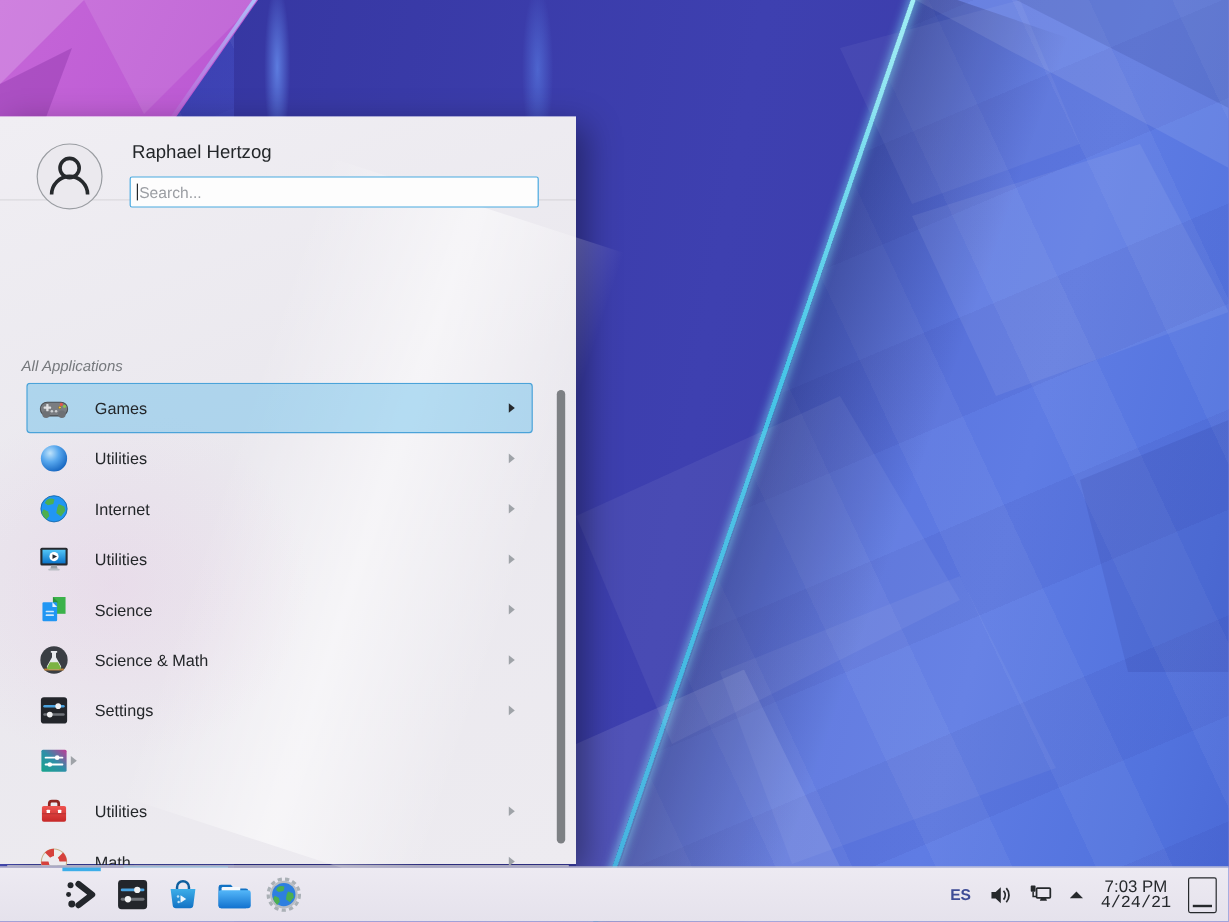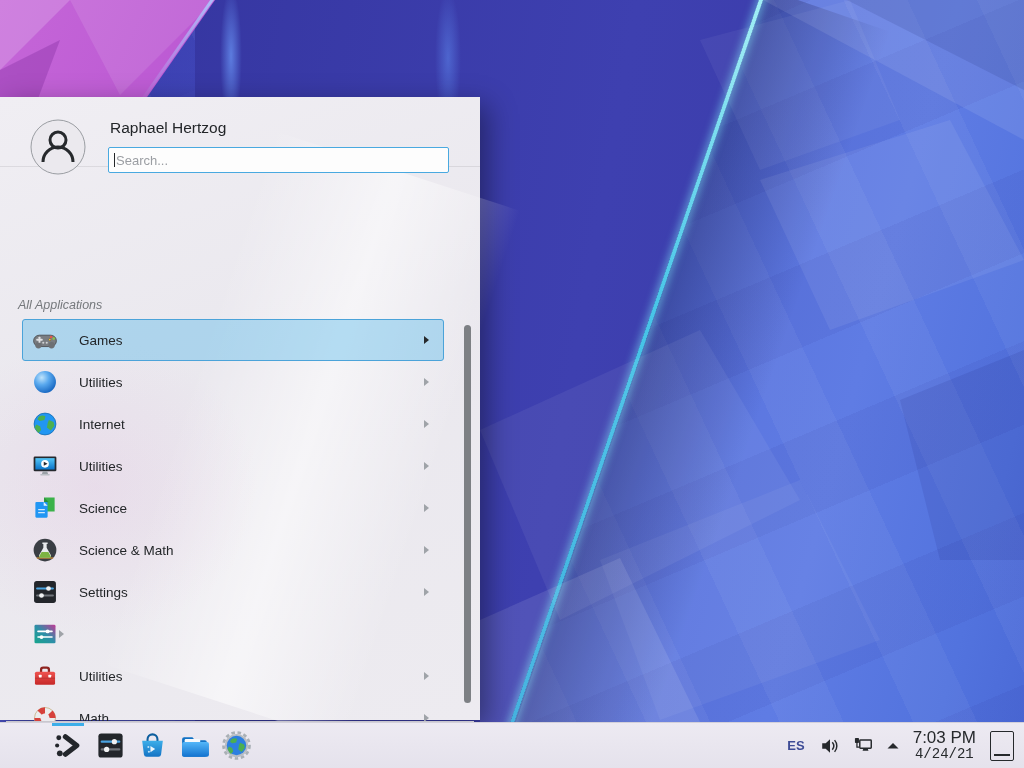--- a/index.html
+++ b/index.html
@@ -95,21 +95,21 @@
   #taskbar-apps { display:flex; align-items:center; height:100%; padding-left:6px; }
   .task-btn { position:relative; width:42px; height:100%; display:flex; align-items:center; justify-content:center; }
   .task-btn svg { width:31px; height:31px; }
   .task-btn.active::before { content:""; position:absolute; left:5px; right:5px; top:0; height:3px; background:#3daee9; }
 
   #tray { margin-left:auto; display:flex; align-items:center; height:100%; padding-right:6px; }
   #kbd-layout { font-size:13px; font-weight:bold; color:#3e4c96; margin-right:14px; }
   .tray-icon { width:22px; height:22px; margin-right:11px; }
   #tray-expander { width:16px; height:16px; margin-right:12px; }
   #clock { display:flex; flex-direction:column; align-items:center; line-height:1.05; margin-right:14px; color:#26292c; }
-  #clock-time { font-size:17px; }
+  #clock-time { font-size:14px; }
   #clock-date { font-size:14px;font-family:Liberation Mono, monospace; }
   #show-desktop { position:relative; width:24px; height:30px; border:1.7px solid #26292c; border-radius:2px; margin-right:4px; background:transparent; }
   #show-desktop::after { content:""; position:absolute; left:3px; right:3px; bottom:4px; height:1.7px; background:#26292c; }
 
   .hidden-defs { position:absolute; width:0; height:0; overflow:hidden; }
 </style>
 </head>
 <body>
 
 <svg class="hidden-defs" xmlns="http://www.w3.org/2000/svg">

